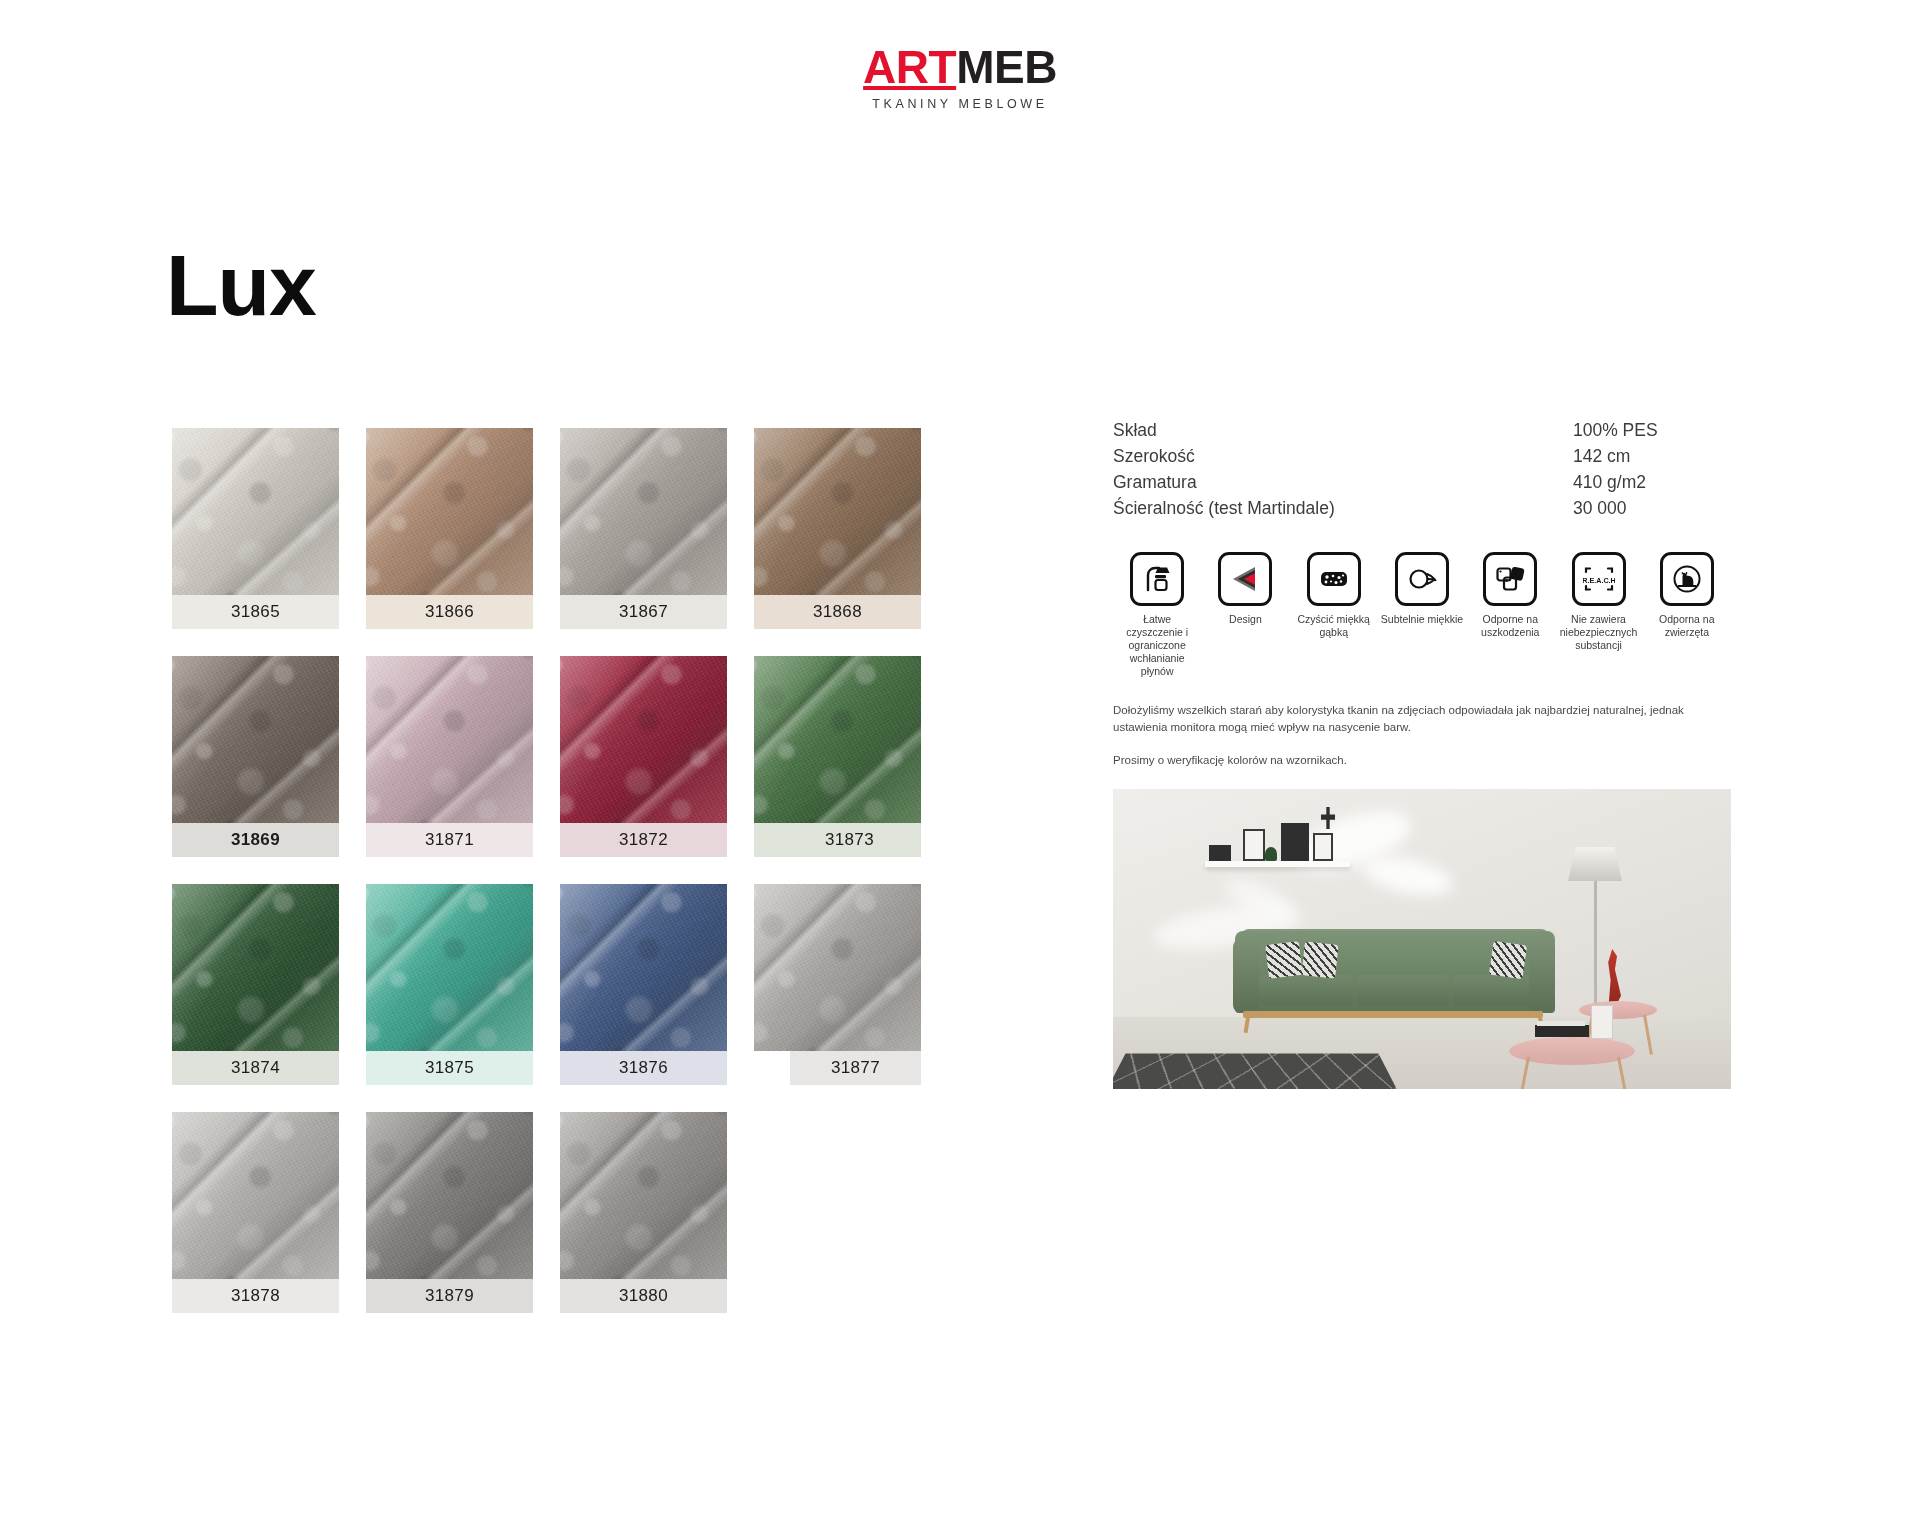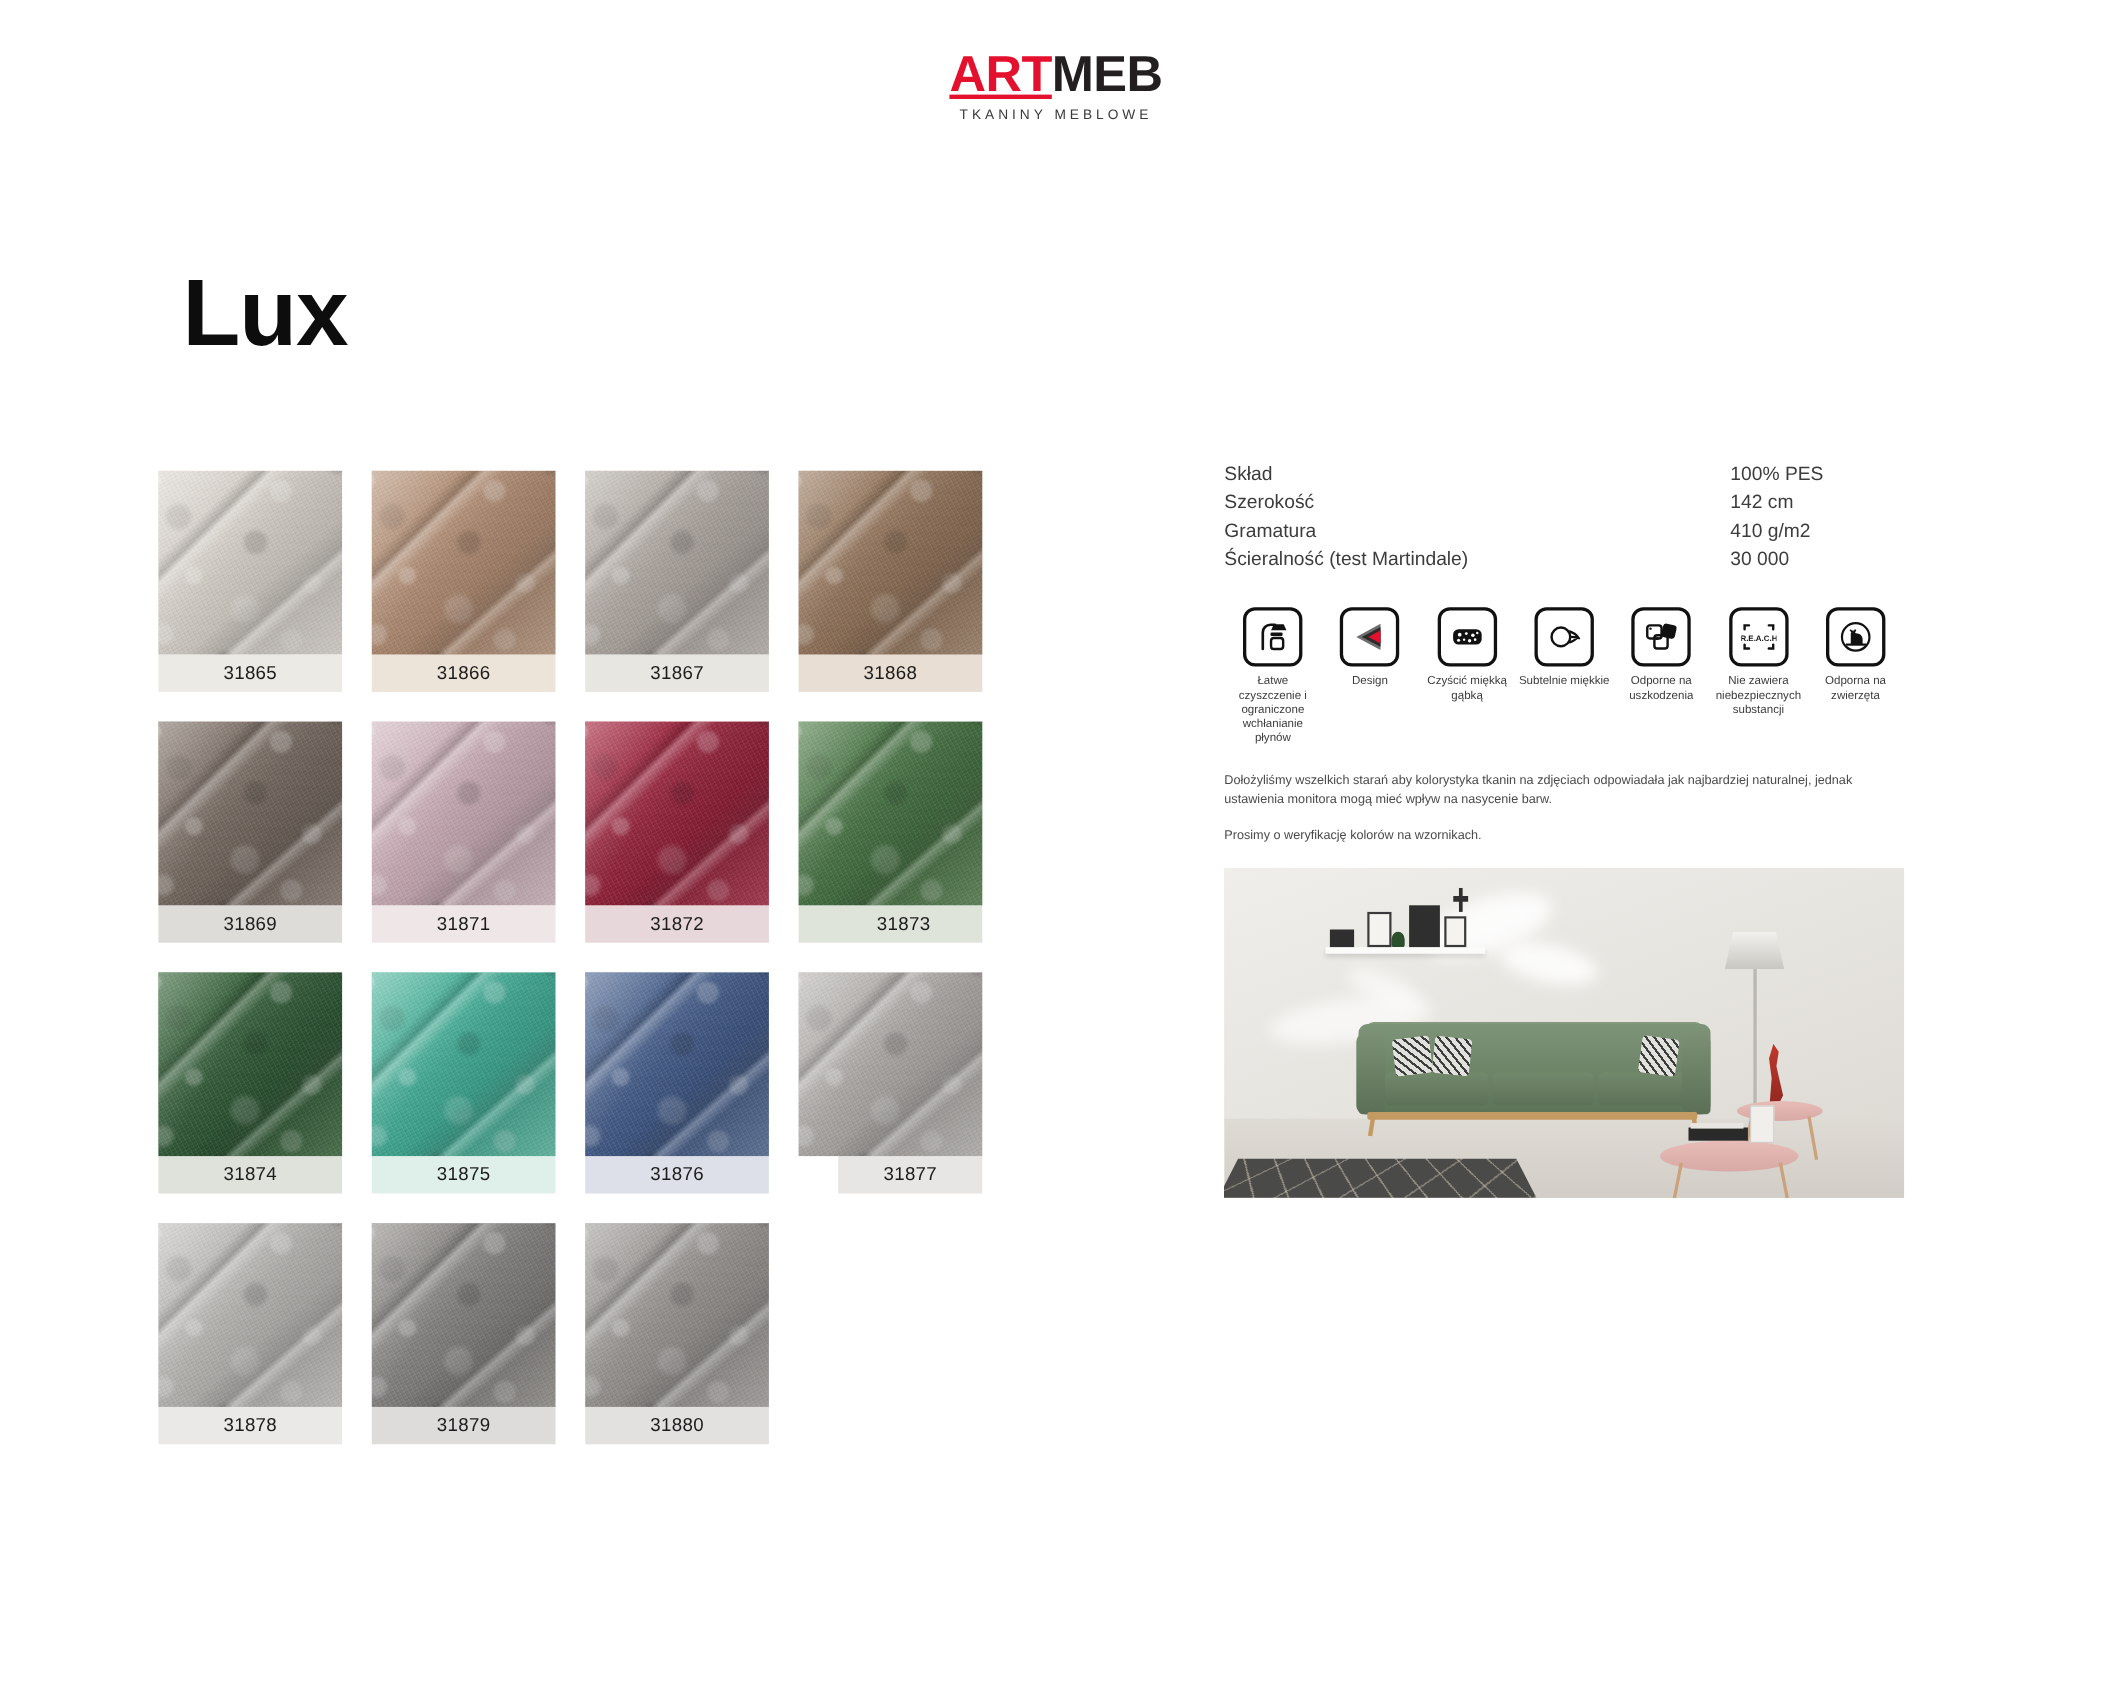--- a/index.html
+++ b/index.html
@@ -46,21 +46,21 @@
     font-size: 86px;
     font-weight: 700;
     letter-spacing: -1px;
     line-height: 1;
     color: #0d0d0d;
   }
 
   
   .swatch-grid {
     position: absolute;
-    left: 144px; top: 428px;
+    left: 172px; top: 428px;
     width: 760px;
     display: grid;
     grid-template-columns: repeat(4, 167px);
     grid-column-gap: 30px;
     grid-row-gap: 31px;
     gap: 27px;
   }
   .swatch {
     width: 167px;
   }
@@ -341,21 +341,21 @@
       <div class="swatch-label" style="background: rgb(232, 222, 211);">31868</div>
     </div>
     <div class="swatch">
       <div class="swatch-img" style="background: linear-gradient(135deg, rgb(135, 122, 112) 0%, rgb(110, 98, 89) 45%, rgb(110, 98, 89) 62%, rgb(135, 122, 112) 100%);">
         <div class="mottle"></div>
         <div class="grain"></div>
         <div class="fold"></div>
         <div class="fold2"></div>
         <div class="sheen"></div>
       </div>
-      <div class="swatch-label" style="background: rgb(222, 220, 216);">31869</div>
+      <div class="swatch-label" style="background: rgb(222, 220, 216); font-weight: bold;">31869</div>
     </div>
     <div class="swatch">
       <div class="swatch-img" style="background: linear-gradient(135deg, rgb(212, 188, 195) 0%, rgb(192, 163, 172) 45%, rgb(192, 163, 172) 62%, rgb(212, 188, 195) 100%);">
         <div class="mottle"></div>
         <div class="grain"></div>
         <div class="fold"></div>
         <div class="fold2"></div>
         <div class="sheen"></div>
       </div>
       <div class="swatch-label" style="background: rgb(239, 230, 231);">31871</div>

